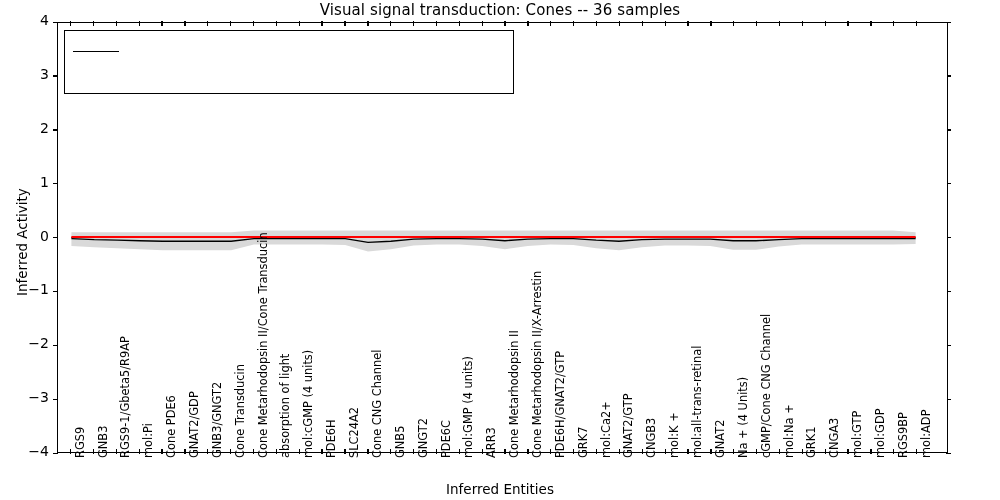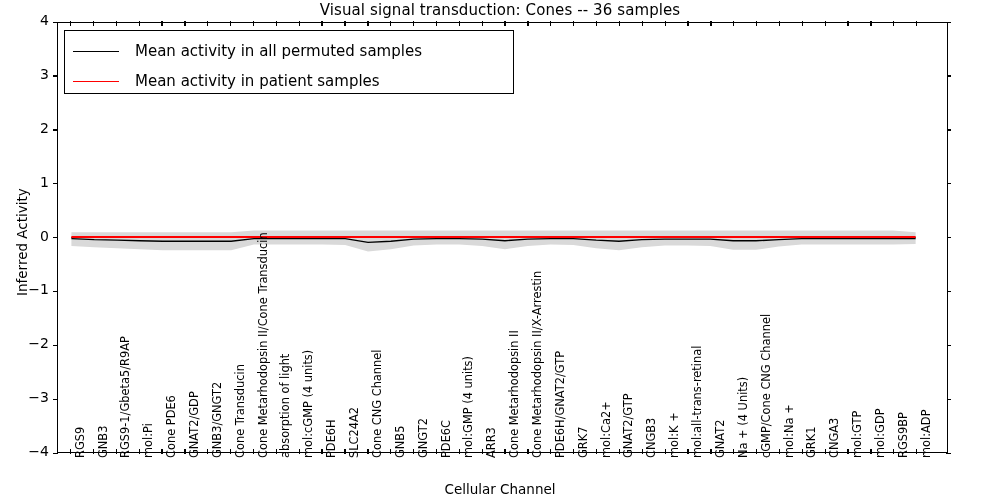--- a/index.html
+++ b/index.html
@@ -216,26 +216,21 @@
       <div class="xtick-label" style="left: 760.687px; top: 458px;">cGMP/Cone CNG Channel</div>
       <div class="xtick-label" style="left: 783.555px; top: 458px;">mol:Na +</div>
       <div class="xtick-label" style="left: 806.424px; top: 458px;">GRK1</div>
       <div class="xtick-label" style="left: 829.292px; top: 458px;">CNGA3</div>
       <div class="xtick-label" style="left: 852.161px; top: 458px;">mol:GTP</div>
       <div class="xtick-label" style="left: 875.029px; top: 458px;">mol:GDP</div>
       <div class="xtick-label" style="left: 897.897px; top: 458px;">RGS9BP</div>
       <div class="xtick-label" style="left: 920.766px; top: 458px;">mol:ADP</div>
     </div>
 
-  <div class="xlabel">Cellular Channel</div>
+  <div class="xlabel">Inferred Entities</div>
 
   <div id="legend">
     <div class="legend-row">
       <span class="legend-swatch" id="lsw0" style="border-top-color: rgb(0, 0, 0);"></span>
-      <span class="legend-text">Mean activity in all permuted samples</span>
-    </div>
-    <div class="legend-row">
-      <span class="legend-swatch" id="lsw1" style="border-top-color: rgb(255, 0, 0);"></span>
-      <span class="legend-text">Mean activity in patient samples</span>
     </div>
   </div>
 
 </div>
 
 </body></html>

